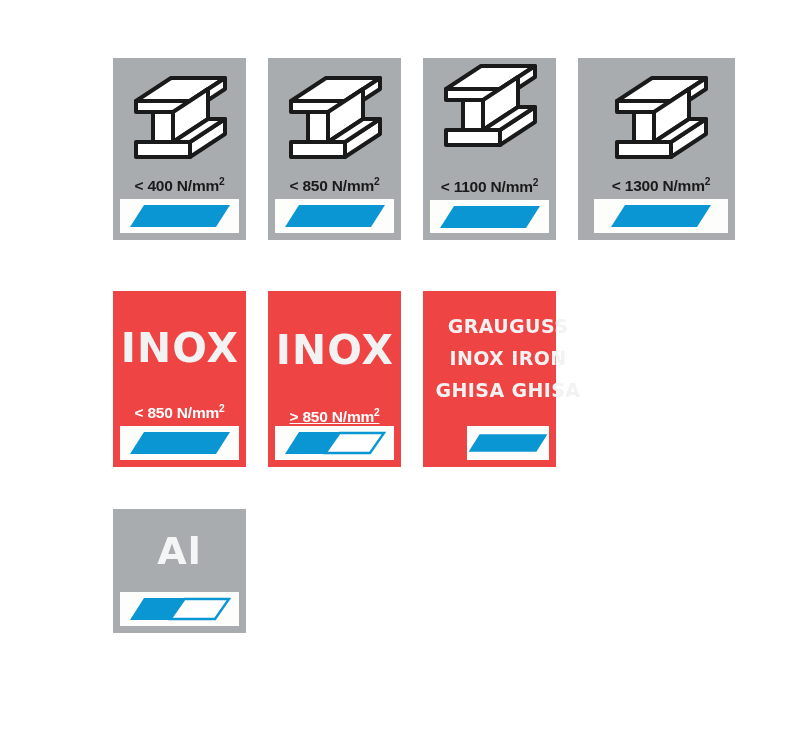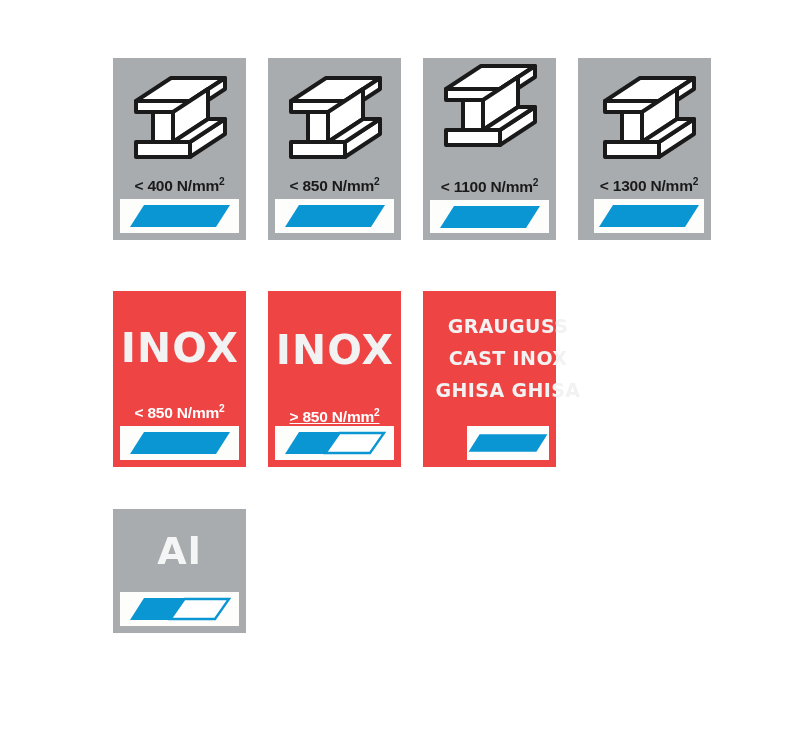--- a/index.html
+++ b/index.html
@@ -211,21 +211,21 @@
   </svg>
         </div>
       </div>
       <div class="caption" style="margin-bottom: 6px; margin-top: 24px;"><span>&lt; 1100 N/mm</span><span class="sup">2</span></div>
       <div class="marker-strip" style="margin: 0px 7px 7px; height: 34px;">
         <svg class="marker" width="104" height="26" viewBox="0 0 104 26">
           <path d="M16 2 L102 2 L88 24 L2 24 Z" fill="#0a96d2"></path>
         </svg>
       </div>
     </div>
-    <div class="tile gray" style="left: 578px; top: 58px; width: 133px; height: 182px; padding-left: 9px;">
+    <div class="tile gray" style="left: 578px; top: 58px; width: 157px; height: 182px; padding-left: 9px;">
       <div class="tile-body">
         <div style="margin-top: 4px;">
   <svg class="beam-svg" width="104" height="96" viewBox="0 0 104 96">
     <g fill="#ffffff" stroke="#1a1a1a" stroke-width="4" stroke-linejoin="round" stroke-linecap="round">
 
       <path d="M8 29 L43 6 L97 6 L62 29 Z"></path>
 
       <path d="M8 29 L62 29 L62 40 L8 40 Z"></path>
 
       <path d="M62 29 L97 6 L97 17 L62 40 Z"></path>
@@ -270,21 +270,21 @@
   <svg class="marker" width="104" height="26" viewBox="0 0 104 26">
     <path d="M16 2 L56.419999999999995 2 L42.419999999999995 24 L2 24 Z" fill="#0a96d2"></path>
     <path d="M56.419999999999995 3 L101 3 L87 23 L42.419999999999995 23 Z" fill="#ffffff" stroke="#0a96d2" stroke-width="2.4" stroke-linejoin="miter"></path>
   </svg>
       </div>
     </div>
     <div class="tile dark" style="left: 423px; top: 291px; width: 133px; height: 176px; padding-left: 37px;">
       <div class="tile-body">
         <div class="castiron-lines">
           <div class="line">GRAUGUSS</div>
-          <div class="line">CAST INOX</div>
+          <div class="line">INOX IRON</div>
           <div class="line">GHISA GHISA</div>
         </div>
       </div>
       <div class="marker-strip" style="margin: 0px 7px 7px; height: 34px;">
         <svg class="marker" width="104" height="26" viewBox="0 0 104 26">
           <path d="M16 2 L102 2 L88 24 L2 24 Z" fill="#0a96d2"></path>
         </svg>
       </div>
     </div>
     <div class="tile gray" style="left: 113px; top: 509px; width: 133px; height: 124px;">

